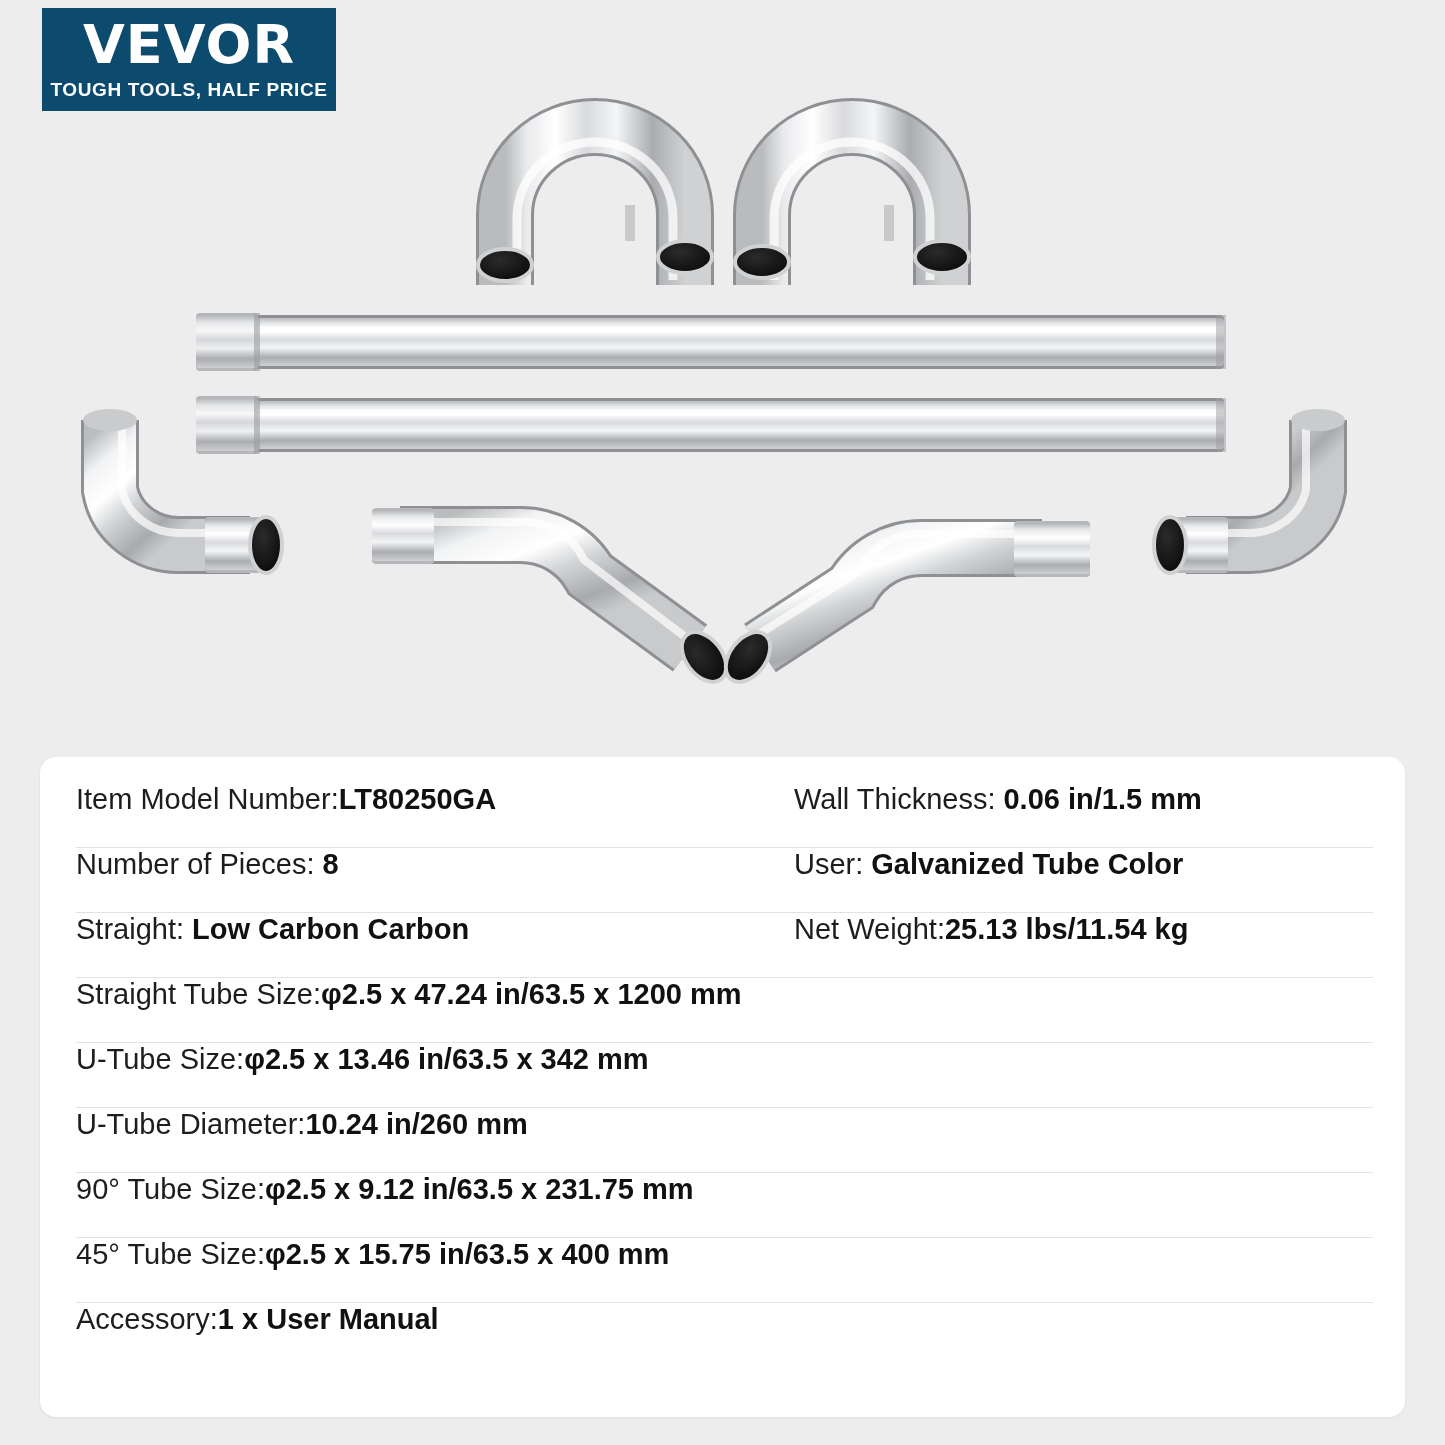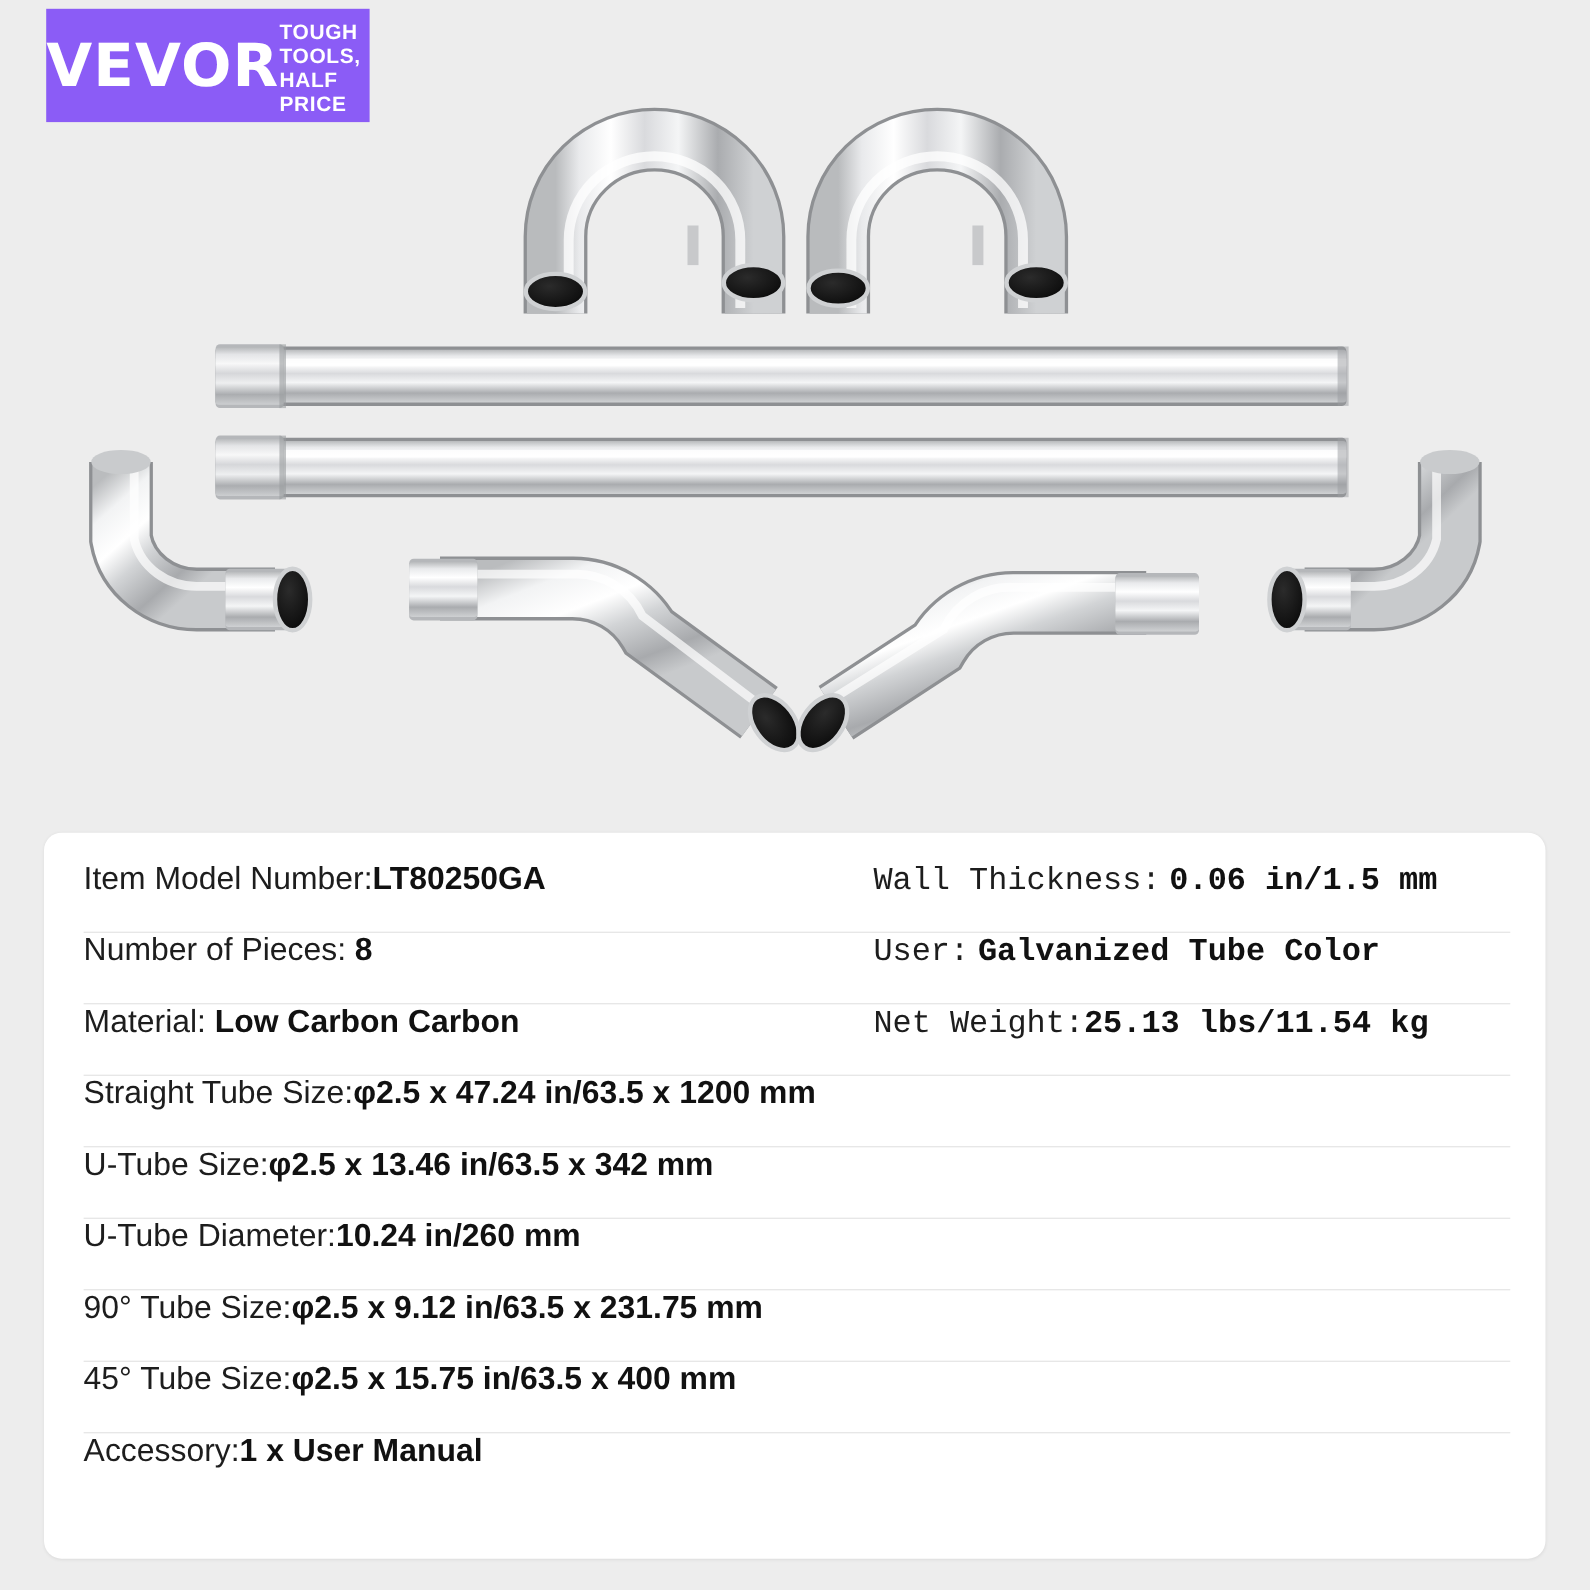--- a/index.html
+++ b/index.html
@@ -20,23 +20,23 @@
     background: #ededed;
   }
 
   
   .logo-box {
     position: absolute;
     left: 42px;
     top: 8px;
     width: 294px;
     height: 103px;
-    background: #8b5cf6;
+    background: #0c4a6e;
     display: flex;
-    flex-direction: row;
+    flex-direction: column;
     align-items: center;
     justify-content: center;
   }
   .logo-word {
     color: #ffffff;
     font-size: 54px;
     font-weight: bold;
     letter-spacing: 1px;
     line-height: 1;
     font-family: "DejaVu Sans", sans-serif;
@@ -86,21 +86,21 @@
     border-bottom: none;
   }
   .cell {
     display: flex;
     align-items: baseline;
     font-size: 29px;
     color: #222222;
     white-space: nowrap;
   }
   .cell.left  { flex: 0 0 718px; }
-  .cell.right { flex: 1 1 auto; font-family: Liberation Mono, monospace; }
+  .cell.right { flex: 1 1 auto; }
   .cell.full  { flex: 1 1 auto; }
   .lbl {
     font-weight: normal;
     color: #1d1d1d;
   }
   .val {
     font-weight: bold;
     color: #111111;
   }
   .sp { display: inline-block; width: 8px; }
@@ -260,21 +260,21 @@
         </div>
         <div class="cell right">
           <span class="lbl">User:</span>
             <span class="sp"></span>
             <span class="val">Galvanized Tube Color</span>
         </div>
       </div>
 
       <div class="row">
         <div class="cell left">
-          <span class="lbl">Material:</span>
+          <span class="lbl">Straight:</span>
             <span class="sp"></span>
             <span class="val">Low Carbon Carbon</span>
         </div>
         <div class="cell right">
           <span class="lbl">Net Weight:</span>
             <span class="val">25.13 lbs/11.54 kg</span>
         </div>
       </div>
 
       <div class="row">

